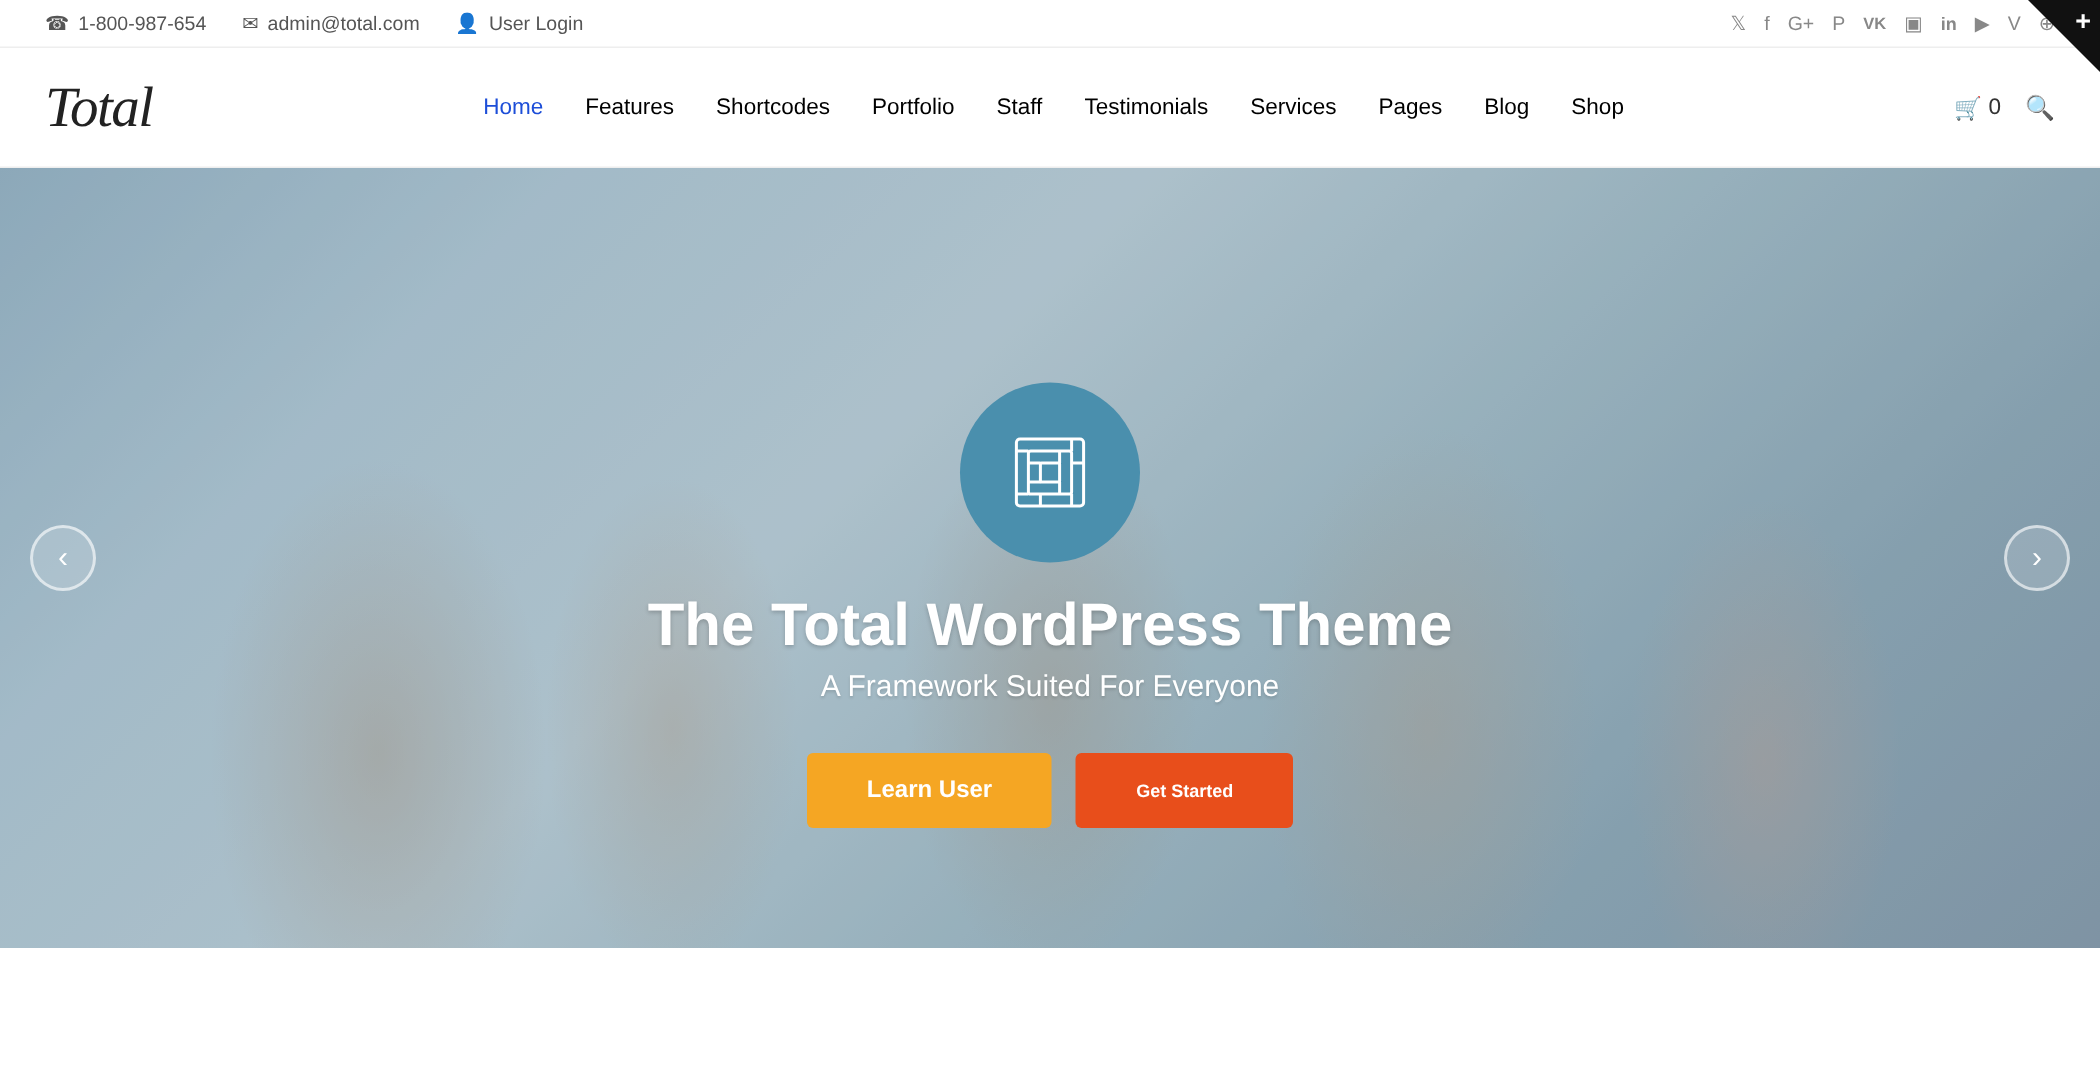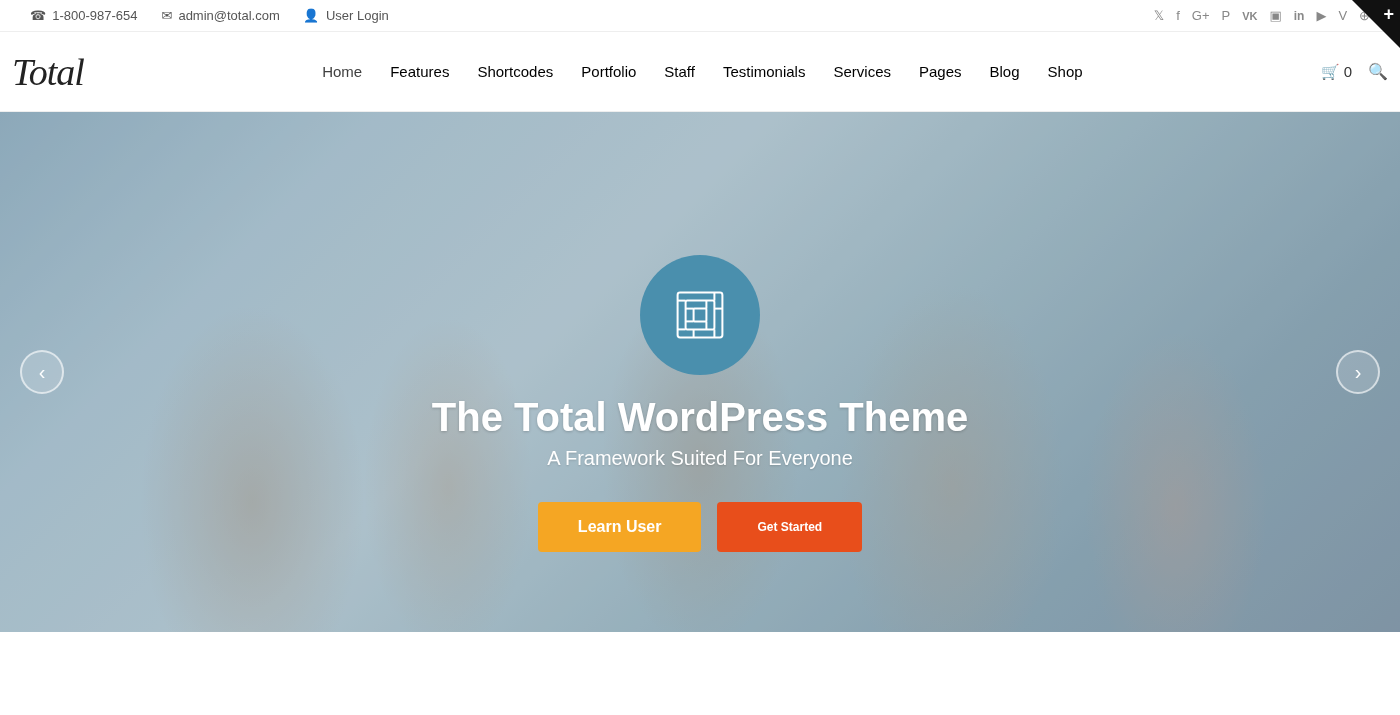--- a/index.html
+++ b/index.html
@@ -61,21 +61,21 @@
       font-size: 18px;
       font-weight: bold;
       position: absolute;
       top: 4px;
       right: 6px;
     }
 
     
     .header {
       background: #fff;
-      padding: 0 12px;
+      padding: 0 30px;
       display: flex;
       align-items: center;
       justify-content: space-between;
       height: 80px;
       border-bottom: 1px solid #eee;
     }
     .logo {
       font-family: Georgia, 'Times New Roman', serif;
       font-style: italic;
       font-size: 38px;
@@ -93,21 +93,21 @@
       gap: 28px;
     }
     .nav-item {
       font-size: 15px;
       color: #000000;
       cursor: pointer;
       text-decoration: none;
       font-weight: 400;
     }
     .nav-item.active {
-      color: #404040;
+      color: #1d4ed8;
     }
     .nav-right {
       display: flex;
       align-items: center;
       gap: 16px;
     }
     .cart-icon-wrap {
       display: flex;
       align-items: center;
       gap: 4px;

